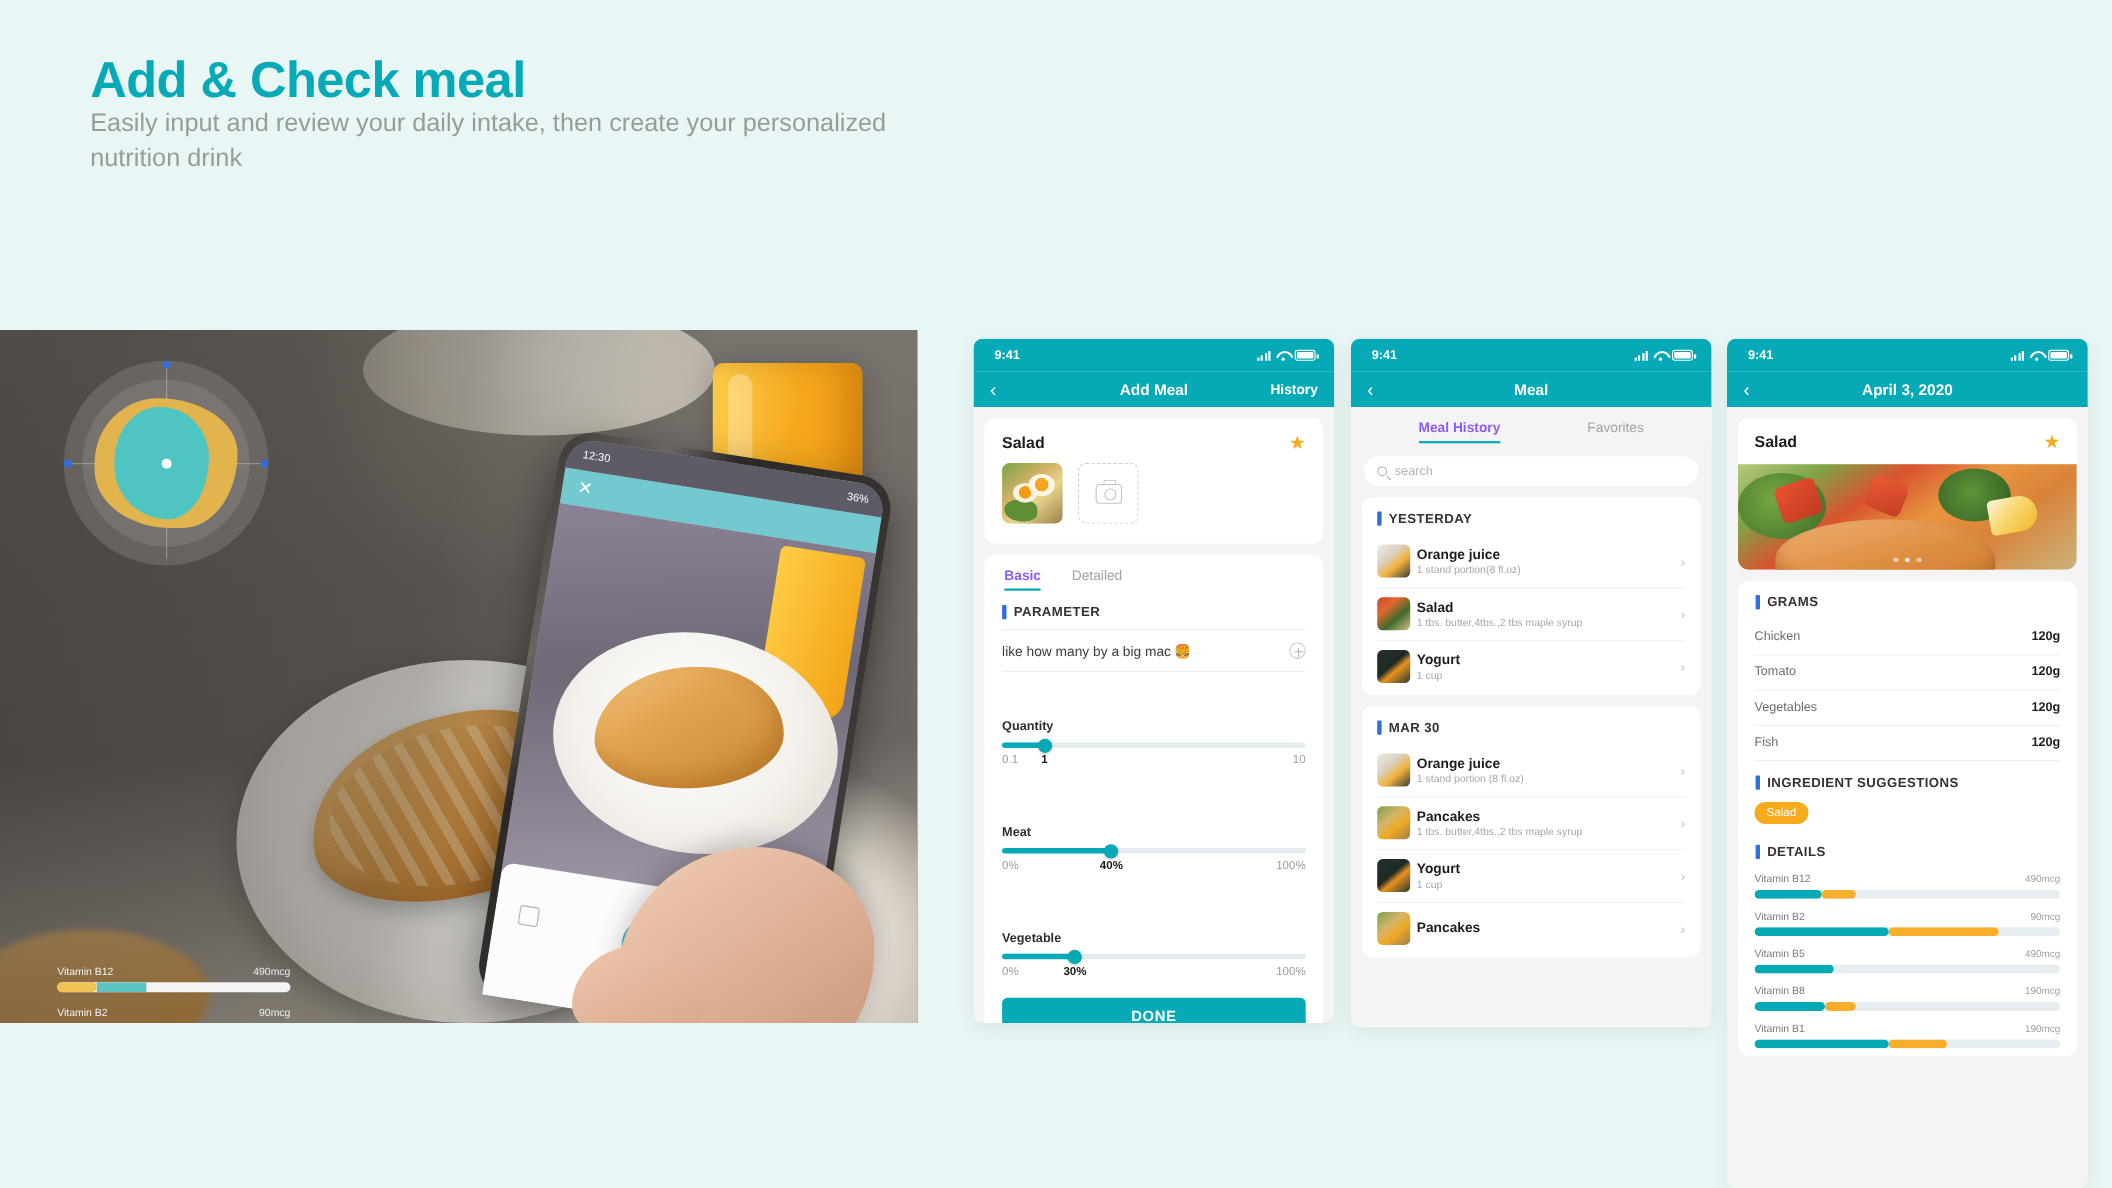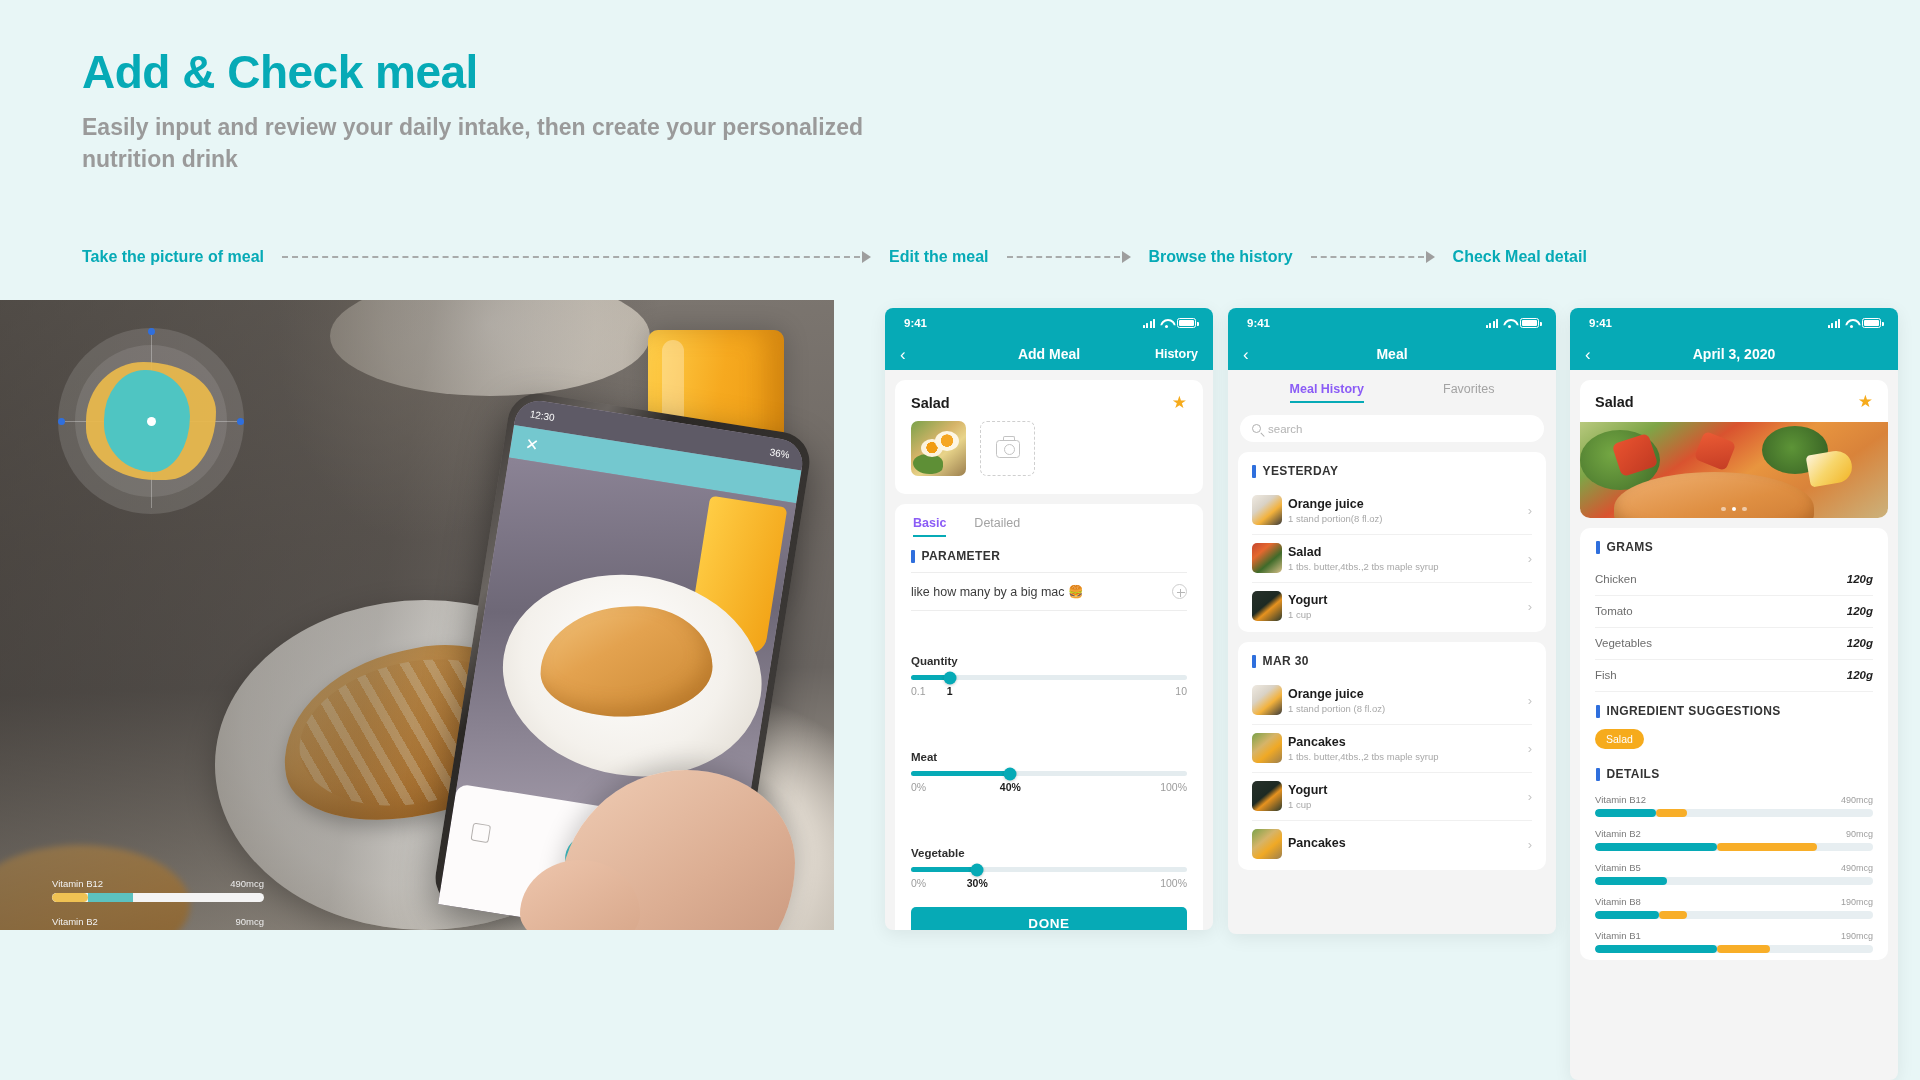--- a/index.html
+++ b/index.html
@@ -12,22 +12,22 @@
   }
   .page { position: relative; width: 1920px; height: 1080px; background: #e8f6f6; }
 
   
   .hdr { position: absolute; left: 82px; top: 48px; }
   .hdr h1 {
     font-size: 46px; font-weight: 700; color: #06aab6;
     letter-spacing: -0.5px; line-height: 1.05;
   }
   .hdr p {
-    margin-top: 16px; font-size: 23px; color: #9a9a9a;
-    line-height: 1.38; font-weight: 700; max-width: 800px;
+    font-size: 23px; color: #9a9a9a;
+    line-height: 1.38; font-weight: 400; max-width: 800px;
   }
 
   
   .steps {
     position: absolute; left: 82px; top: 248px;
     width: 1760px; display: flex; align-items: center;
   }
   .step-label {
     font-size: 16px; font-weight: 700; color: #06aab6; white-space: nowrap;
   }
@@ -369,21 +369,21 @@
   .dots { position: absolute; left: 0; right: 0; bottom: 7px; display: flex; justify-content: center; gap: 6px; }
   .dots i { width: 4.5px; height: 4.5px; border-radius: 50%; background: rgba(255,255,255,.55); display:block; }
   .dots i.on { background: #fff; }
 
   .g-row { display: flex; justify-content: space-between; align-items: center; padding: 10px 15px; position: relative; }
   .g-row + .g-row:before, .g-row.first:before {
     content:""; position:absolute; left:15px; right:15px; top:0; height:1px; background:#f0f0f0;
   }
   .g-row.first:before { display:none; }
   .g-name { font-size: 11.5px; color: #6d6d6d; }
-  .g-val { font-size: 11.5px; font-weight: 700; color: #1d1d1d; font-style: italic; }
+  .g-val { font-size: 11.5px; font-weight: 700; color: #1d1d1d; }
   .g-sep { height:1px; background:#f0f0f0; margin: 0 15px; }
   .pill {
     display: inline-block; background: #f6ab1c; color: #fff; font-size: 10.5px;
     padding: 4px 11px; border-radius: 11px; margin: 2px 0 4px 15px;
   }
   .vit-row { padding: 4px 15px 7px; }
   .vit-top { display: flex; justify-content: space-between; align-items: baseline; margin-bottom: 4px; }
   .vit-name { font-size: 9.5px; color: #7b7b7b; }
   .vit-val { font-size: 9px; color: #9e9e9e; }
   .vit-track { position: relative; height: 8px; border-radius: 4px; background: #e7eef1; overflow: hidden; }
@@ -393,38 +393,20 @@
 </head>
 <body>
 
 <div class="page">
 
   <div class="hdr">
     <h1>Add &amp; Check meal</h1>
     <p>Easily input and review your daily intake, then create your personalized nutrition drink</p>
   </div>
 
-  <div class="steps">
-    <div class="step-label step-1">Take the picture of meal</div>
-    <div class="connector c1">
-      <div class="dashline"></div>
-      <div class="arrowhead"></div>
-    </div>
-    <div class="step-label">Edit the meal</div>
-    <div class="connector c2">
-      <div class="dashline"></div>
-      <div class="arrowhead"></div>
-    </div>
-    <div class="step-label">Browse the history</div>
-    <div class="connector c3">
-      <div class="dashline"></div>
-      <div class="arrowhead"></div>
-    </div>
-    <div class="step-label">Check Meal detail</div>
-  </div>
 
   <div class="hero">
     <div class="hero-bg">
       <div class="hp-table"></div>
       <div class="hp-plate-top"></div>
       <div class="hp-juice"></div>
       <div class="hp-plate"></div>
       <div class="hp-croissant"></div>
       <div class="hp-croissant2"></div>
       <div class="hp-darkveil"></div>

